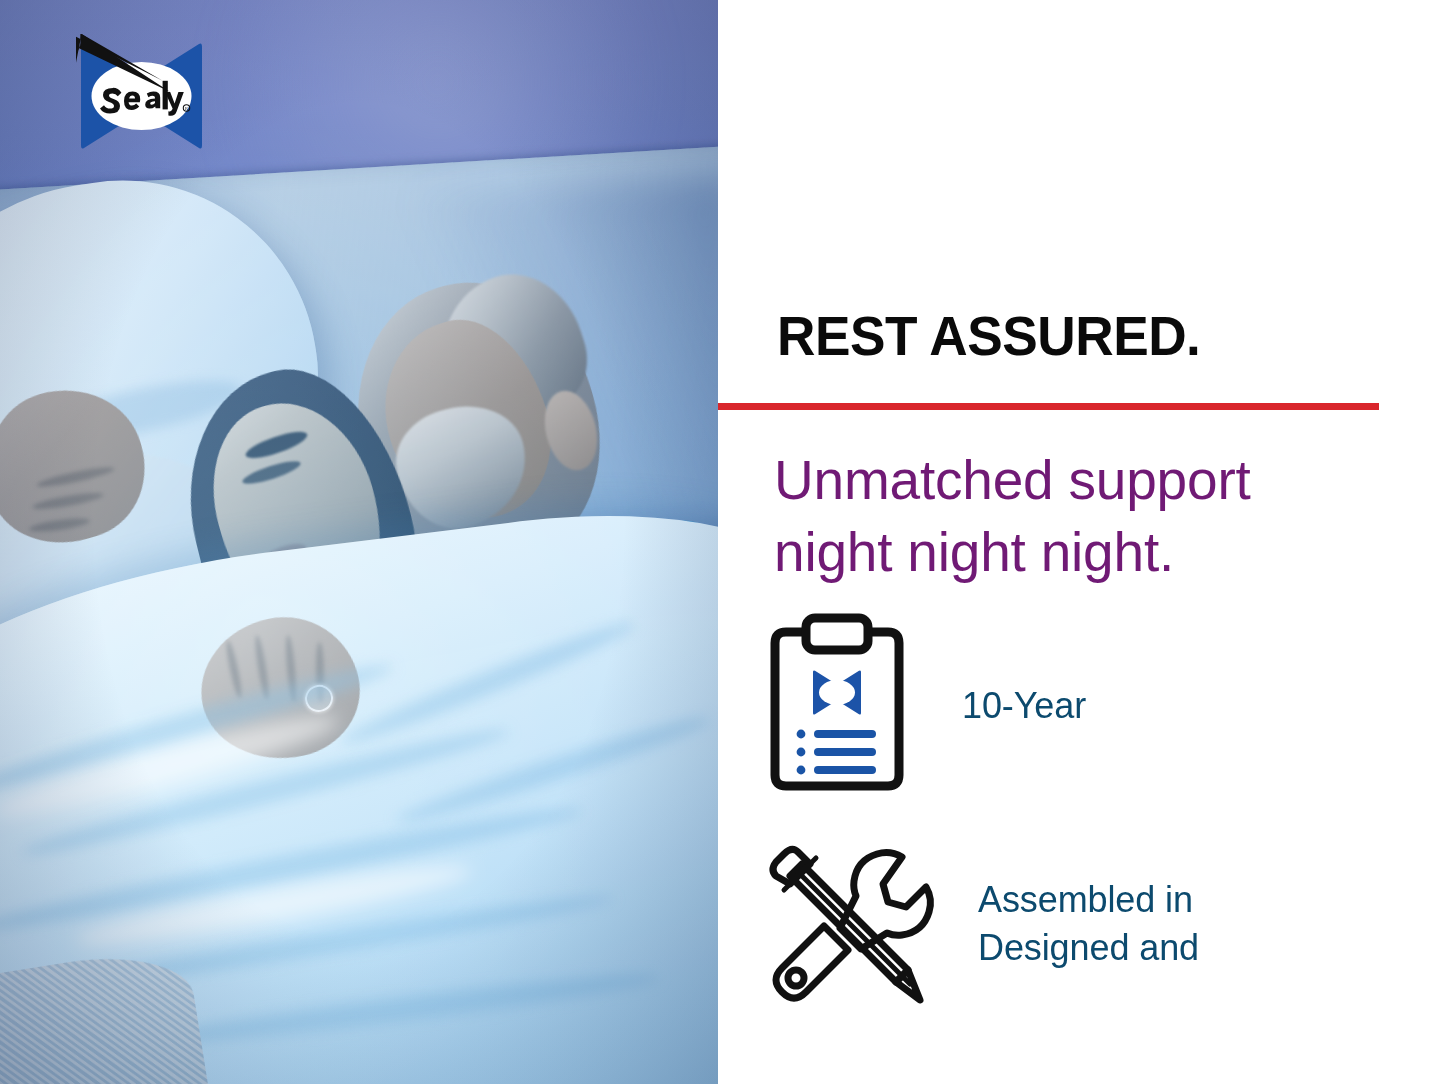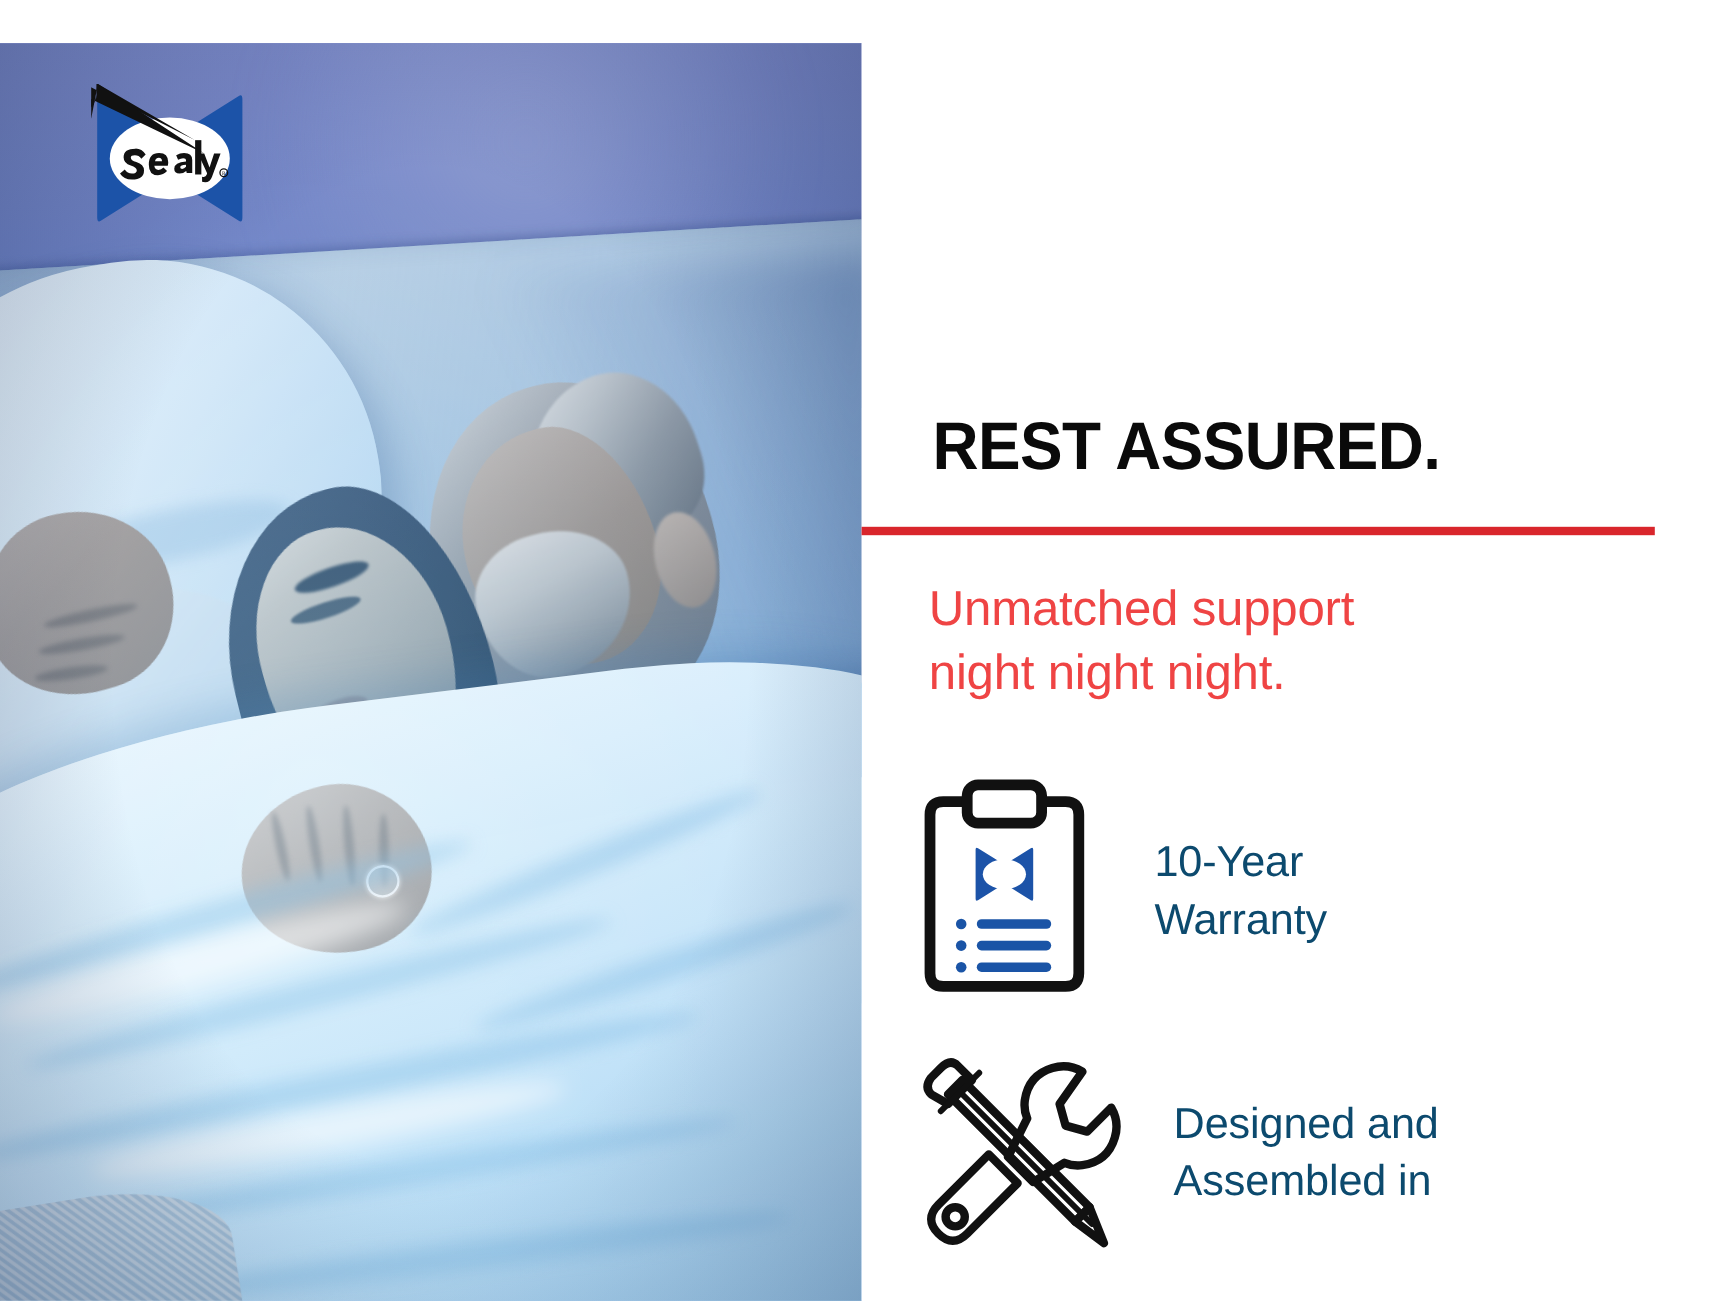--- a/index.html
+++ b/index.html
@@ -13,21 +13,20 @@
     font-family: "Liberation Sans", sans-serif;
     overflow: hidden;
   }
 
   #ad {
     position: relative;
     width: 1445px;
     height: 963px;
     background: #ffffff;
     display: flex;
-    margin-top: 36px;
   }
 
   
   .photo-panel {
     position: relative;
     width: 718px;
     height: 1084px;
     overflow: hidden;
     background: #6b79bb;
     flex: 0 0 718px;
@@ -464,24 +463,24 @@
     height: 7px;
     background: #d9262c;
   }
 
   .subhead {
     position: absolute;
     left: 56px;
     top: 445px;
     margin: 0;
     font-family: "Liberation Sans", sans-serif;
-    font-size: 41px;
+    font-size: 55px;
     font-weight: 400;
     line-height: 1.30;
-    color: #ef4444;
+    color: #701a75;
     letter-spacing: -0.2px;
   }
 
   .features {
     position: absolute;
     left: 44px;
     top: 612px;
     width: 600px;
   }
   .feature-row {
@@ -625,21 +624,20 @@
               <rect x="52" y="118" width="62" height="8" rx="4"></rect>
               <circle cx="39" cy="140" r="4.4"></circle>
               <rect x="52" y="136" width="62" height="8" rx="4"></rect>
               <circle cx="39" cy="158" r="4.4"></circle>
               <rect x="52" y="154" width="62" height="8" rx="4"></rect>
             </g>
           </svg>
         </div>
         <div class="feature-text">
           <span>10-Year</span>
-          <span>Warranty</span>
         </div>
       </div>
 
       <div class="feature-row row-made">
         <div class="feature-icon">
           <svg class="icon-made" viewBox="0 0 176 176" xmlns="http://www.w3.org/2000/svg" aria-hidden="true">
             <g fill="none" stroke="#111111" stroke-width="7" stroke-linejoin="round" stroke-linecap="round">
 
               <path d="M154 23 q-12 -7 -25 -3 -20 6 -23 27 -1 8 2 15 L92 94 l21 21 26 -16 q7 3 15 2 21 -3 27 -23 4 -13 -3 -25 l-20 20 -18 -5 -5 -18 Z" transform="translate(-14,-2)"></path>
 
@@ -650,20 +648,20 @@
 
               <path d="M28 48 L48 28 L36 16 Q30 10 22 18 L14 26 Q8 34 14 40 Z"></path>
               <path d="M22 54 L54 22" stroke-width="5"></path>
 
               <path d="M62 90 L86 114 L44 156 Q32 168 20 156 Q8 144 20 132 Z"></path>
               <circle cx="34" cy="142" r="8"></circle>
             </g>
           </svg>
         </div>
         <div class="feature-text">
+          <span>Assembled in</span>
           <span>Designed and</span>
-          <span>Assembled in</span>
         </div>
       </div>
 
     </div>
   </div>
 </div>
 
 </body></html>

